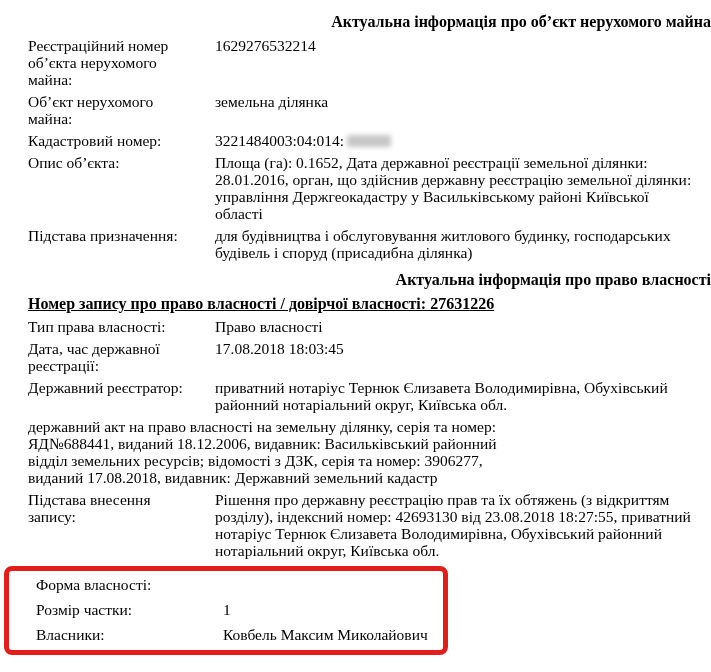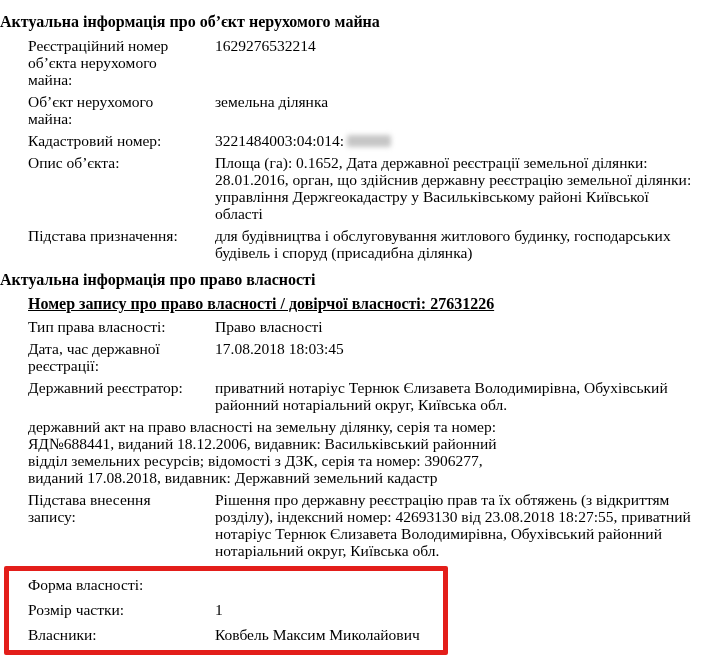--- a/index.html
+++ b/index.html
@@ -17,21 +17,21 @@
     color: #000000;
   }
   .doc {
     padding: 13px 16px 0 28px;
     box-sizing: border-box;
     width: 711px;
   }
   .section-title {
     font-weight: bold;
     font-size: 16px;
-    text-align: left;
+    text-align: right;
     margin: 0 -16px 7px -28px; 
   }
   .section-title.second {
     margin-top: 10px;
   }
   .record-line {
     font-weight: bold;
     font-size: 16px;
     margin: 0 0 6px 0;
     text-decoration: underline;
@@ -49,22 +49,22 @@
   .row .value {
     flex: 1 1 auto;
     max-width: 480px;
   }
   .highlight-box {
     box-sizing: border-box;
     width: 444px;
     margin-left: -24px;      
     margin-top: 7px;
     border: 5px solid #e31e1a;
-    border-radius: 2px;
-    padding: 5px 6px 7px 19px; 
+    border-radius: 8px;
+    padding: 5px 6px 7px 27px; 
   }
   .highlight-box .row {
     margin-bottom: 8px;
   }
   .highlight-box .row:last-child {
     margin-bottom: 0;
   }
   .redacted {
     display: inline-block;
     width: 44px;

